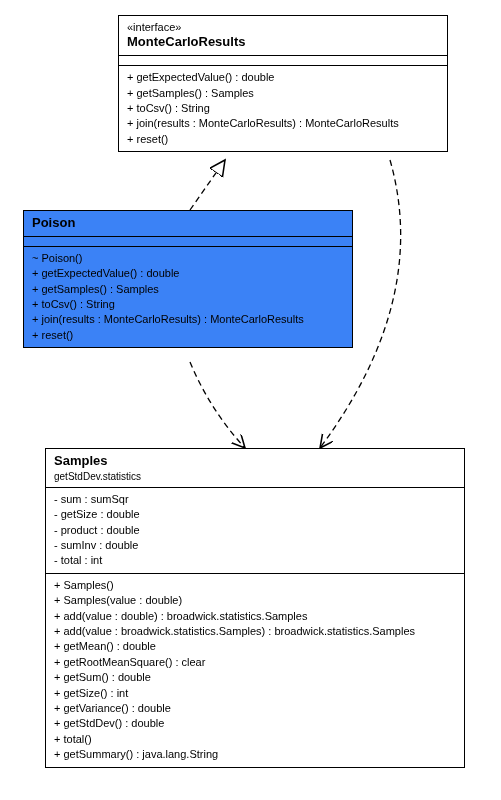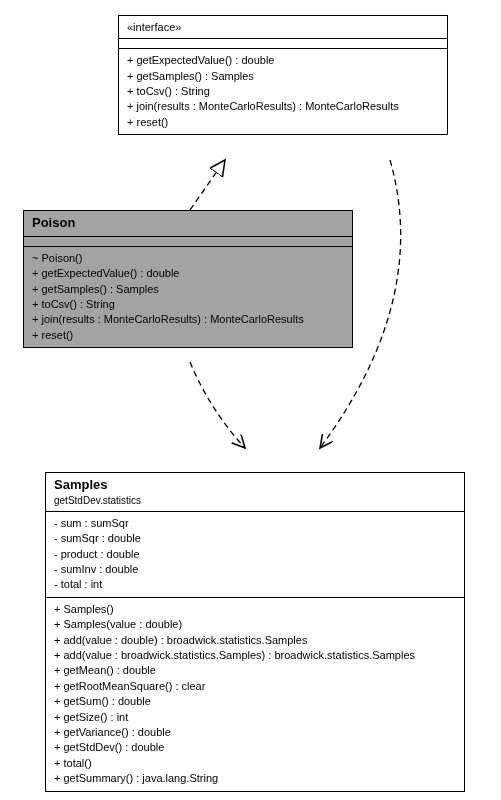--- a/index.html
+++ b/index.html
@@ -12,21 +12,21 @@
     height: 800px;
     position: relative;
     overflow: hidden;
   }
   .uml-box {
     position: absolute;
     border: 1.5px solid #000;
     background: #fff;
   }
   .uml-box.highlight {
-    background: #a3a3a3;
+    background: #3b82f6;
   }
   .uml-head {
     text-align: left;
     border-bottom: 1.5px solid #000;
     padding: 4px 8px;
     font-size: 12px;
     line-height: 1.3;
   }
   .uml-stereotype {
     font-size: 11px;
@@ -76,20 +76,21 @@
   <path d="M 190,210 L 225,160" stroke="#000" stroke-width="1.3" stroke-dasharray="6,4" fill="none" marker-end="url(#hollow-tri)"></path>
 
   <path d="M 390,160 Q 430,300 320,448" stroke="#000" stroke-width="1.3" stroke-dasharray="6,4" fill="none" marker-end="url(#open-arrow)"></path>
 
   <path d="M 190,362 Q 210,410 245,448" stroke="#000" stroke-width="1.3" stroke-dasharray="6,4" fill="none" marker-end="url(#open-arrow)"></path>
 </svg>
 
 <div class="uml-box" style="left:118px; top:15px; width:330px;">
   <div class="uml-head">
     <div class="uml-stereotype">«interface»</div>
+    <div class="uml-name">MonteCarloResults</div>
   </div>
   <div class="uml-attrs empty"></div>
   <div class="uml-ops">
     <div class="row">+ getExpectedValue() : double</div>
     <div class="row">+ getSamples() : Samples</div>
     <div class="row">+ toCsv() : String</div>
     <div class="row">+ join(results : MonteCarloResults) : MonteCarloResults</div>
     <div class="row">+ reset()</div>
   </div>
 </div>
@@ -102,28 +103,28 @@
   <div class="uml-ops">
     <div class="row">~ Poison()</div>
     <div class="row">+ getExpectedValue() : double</div>
     <div class="row">+ getSamples() : Samples</div>
     <div class="row">+ toCsv() : String</div>
     <div class="row">+ join(results : MonteCarloResults) : MonteCarloResults</div>
     <div class="row">+ reset()</div>
   </div>
 </div>
 
-<div class="uml-box" style="left:45px; top:448px; width:420px;margin-top:24px;">
+<div class="uml-box" style="left:45px; top:448px; width:420px;">
   <div class="uml-head">
     <div class="uml-name">Samples</div>
     <div class="uml-subtitle">getStdDev.statistics</div>
   </div>
   <div class="uml-attrs">
     <div class="row">- sum : sumSqr</div>
-    <div class="row">- sumSqr : double</div>
+    <div class="row">- getSize : double</div>
     <div class="row">- product : double</div>
     <div class="row">- sumInv : double</div>
     <div class="row">- total : int</div>
   </div>
   <div class="uml-ops">
     <div class="row">+ Samples()</div>
     <div class="row">+ Samples(value : double)</div>
     <div class="row">+ add(value : double) : broadwick.statistics.Samples</div>
     <div class="row">+ add(value : broadwick.statistics.Samples) : broadwick.statistics.Samples</div>
     <div class="row">+ getMean() : double</div>

